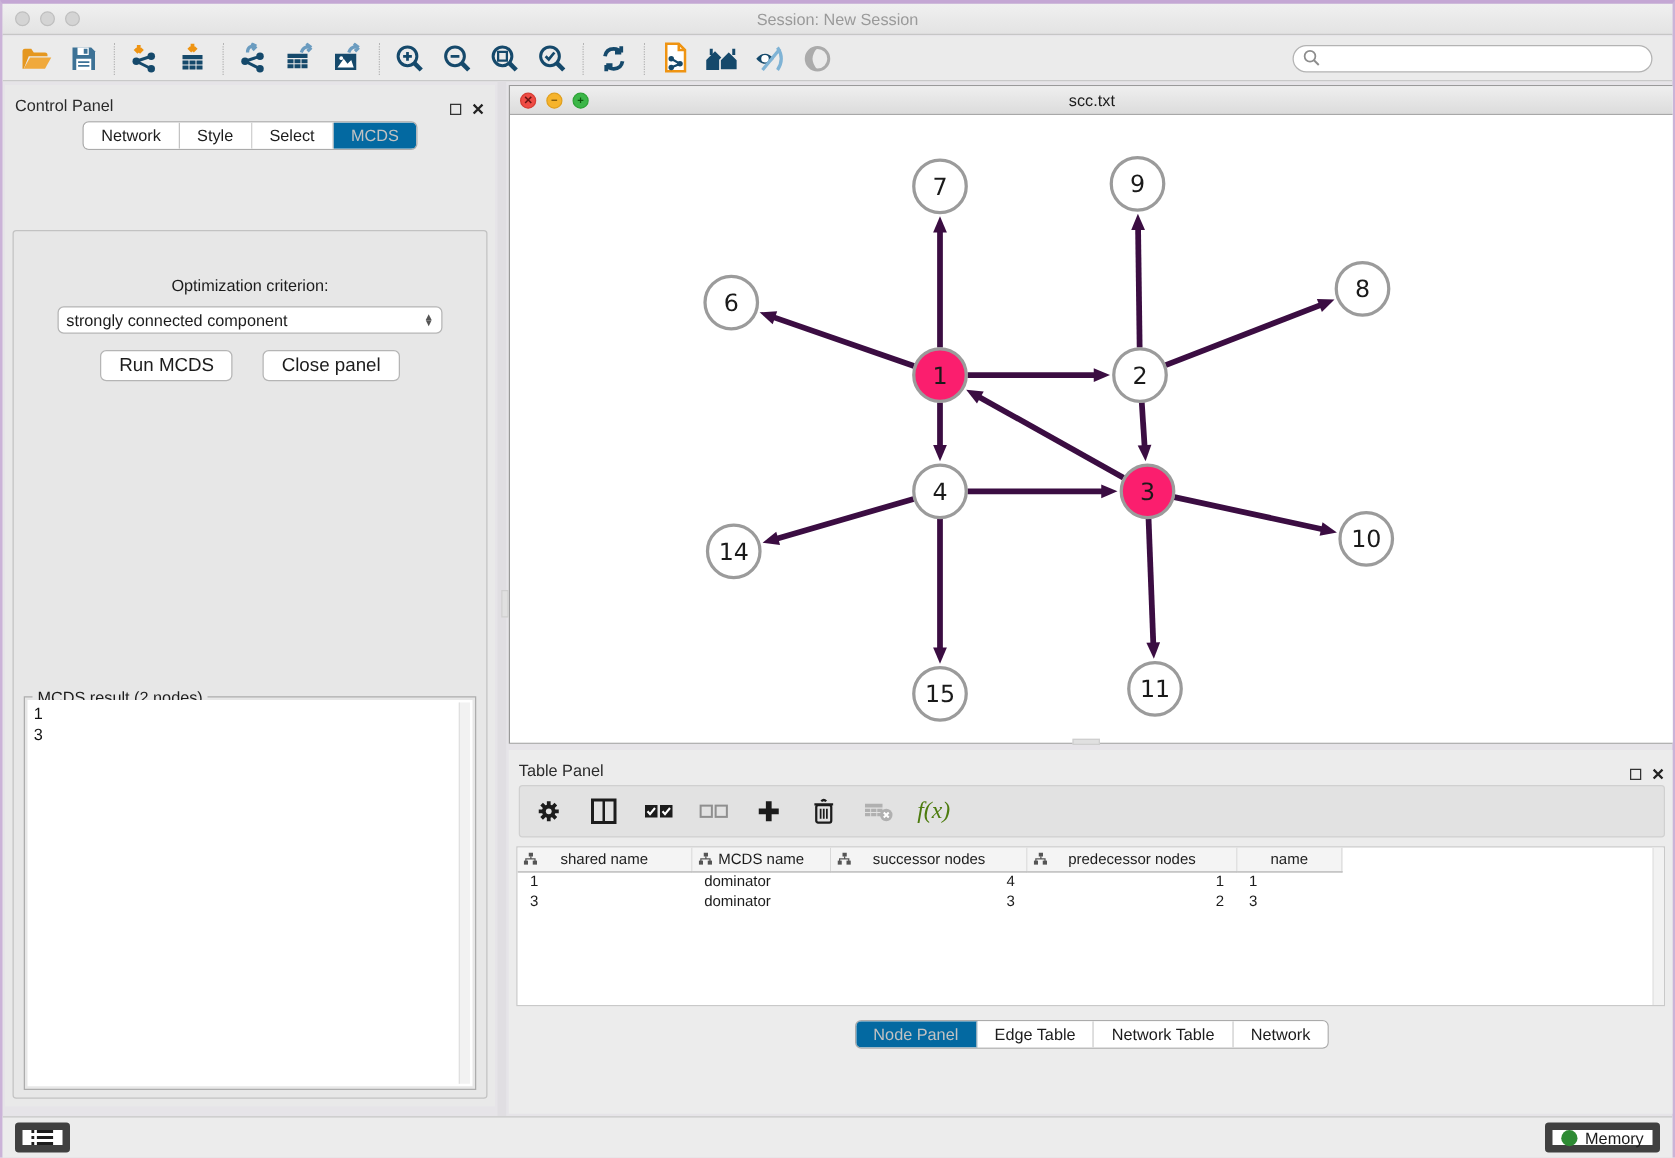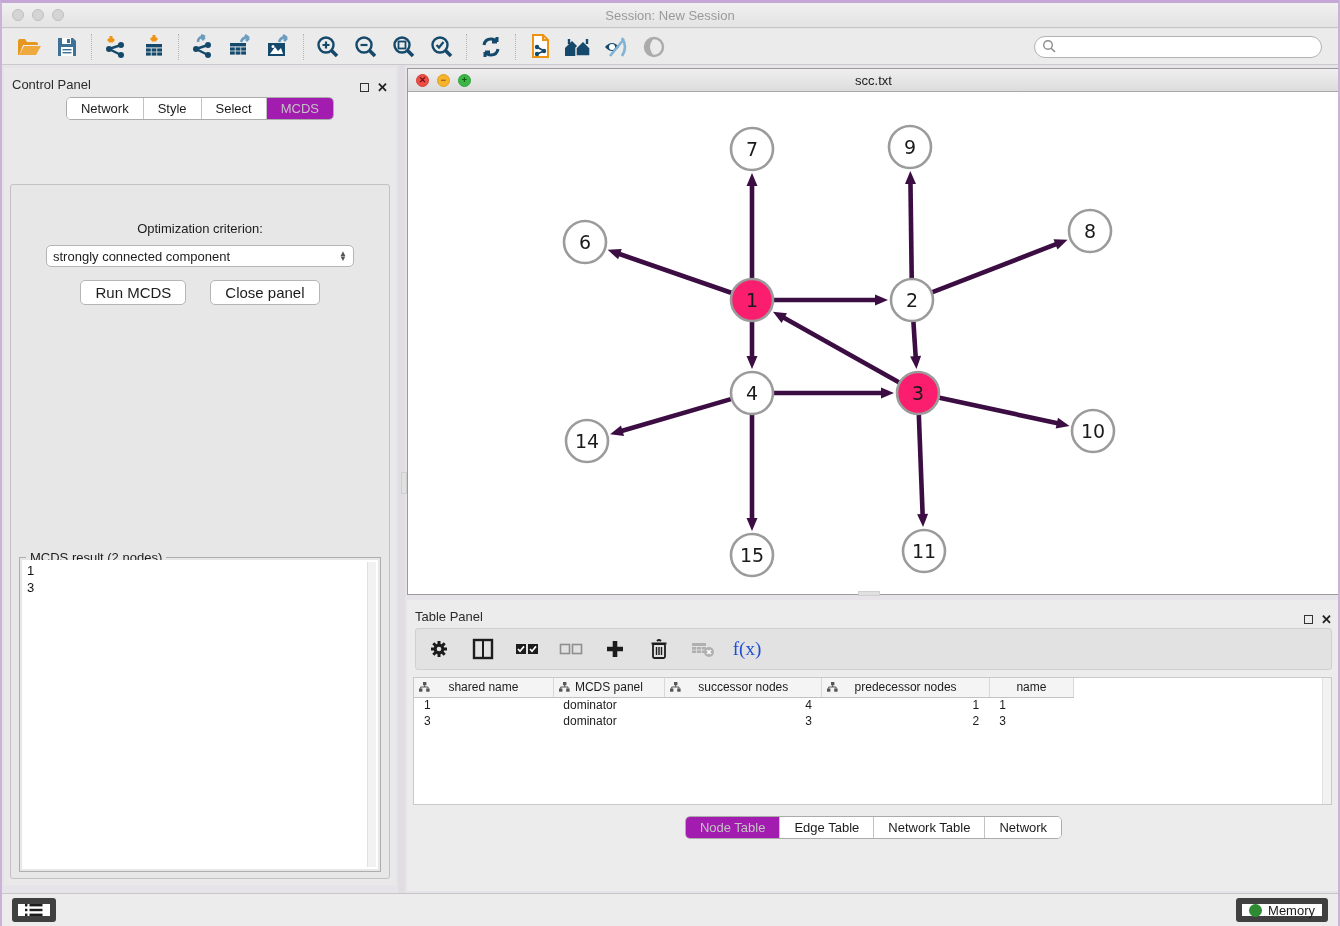--- a/index.html
+++ b/index.html
@@ -52,21 +52,21 @@
     position:absolute; left:2px; top:65px; width:392px; height:817px;
     background:#e9e9e9;
   }
   .tabs-row { display:flex; justify-content:center; margin-top:5px; position:relative; z-index:2;align-items:center; }
   .tab-group { display:flex; border:1px solid #ababab; border-radius:5px; overflow:hidden; background:#fff; }
   .tab-item {
     padding:3px 14px; font-size:13px; color:#1c1c1c; background:#fff;
     border-right:1px solid #c3c3c3; cursor:default;
   }
   .tab-item:last-child { border-right:none; }
-  .tab-item.selected { background:#a21caf; color:#c2c2c2; }
+  .tab-item.selected { background:#0369a1; color:#c2c2c2; }
   .cp-content {
     position:absolute; left:6px; right:6px; top:116px; bottom:6px;
     border:1px solid #c2c2c2; border-radius:3px; background:#e7e7e7;
   }
   .opt-label { text-align:center; font-size:13px; color:#1c1c1c; margin-top:36px; }
   .cp-select {
     margin:9px auto 0; width:308px; height:22px; background:#fff;
     border:1px solid #b5b5b5; border-radius:5px;
     display:flex; align-items:center; padding:0 6px; font-size:13px; color:#1c1c1c;
   }
@@ -114,21 +114,21 @@
   .table-panel {
     position:absolute; left:405px; top:597px; width:933px; height:291px;
     background:#ececec;
   }
   .tp-toolbar {
     margin:4px 8px 0 8px; height:42px; background:#e2e2e2;
     border:1px solid #d0d0d0; border-radius:3px;
     display:flex; align-items:center; padding:0 10px; gap:18px;
   }
   .tp-icon { display:flex; align-items:center; justify-content:center; width:26px; height:26px; }
-  .fx { font-family:"Liberation Serif", serif; font-size:19px; color:#1d4ed8; }
+  .fx { font-family:"Liberation Serif", serif; font-style:italic; font-size:19px; color:#4d7c0f; }
   .tp-table { margin:7px 8px 0 6px; background:#fff; border:1px solid #c9c9c9; height:128px; position:relative; overflow:hidden; }
   .tp-scroll { position:absolute; right:0; top:0; bottom:0; width:9px; background:#f2f2f2; border-left:1px solid #e2e2e2; }
   table.grid { border-collapse:collapse; width:660px; table-layout:fixed; }
   table.grid th {
     background:#f4f4f4; border-bottom:1px solid #c2c2c2; border-right:1px solid #d8d8d8;
     font-size:12px; font-weight:normal; color:#1c1c1c; height:19px; text-align:center;
     white-space:nowrap; overflow:hidden; position:relative;
   }
   table.grid td {
     font-size:12px; color:#1c1c1c; height:16px; padding:0 10px; white-space:nowrap;
@@ -551,21 +551,21 @@
                 <rect x="4" y="0" width="3.4" height="3.2" fill="#555"></rect>
                 <rect x="0" y="6.5" width="3.4" height="3.2" fill="#555"></rect>
                 <rect x="7.2" y="6.5" width="3.4" height="3.2" fill="#555"></rect>
                 <path d="M5.7 3 L5.7 5 M1.7 6.7 L1.7 5 L9 5 L9 6.7" stroke="#555" fill="none"></path>
               </svg><span>shared name</span></th>
           <th><svg class="hdr-ico" width="11" height="10" viewBox="0 0 11 10">
                 <rect x="4" y="0" width="3.4" height="3.2" fill="#555"></rect>
                 <rect x="0" y="6.5" width="3.4" height="3.2" fill="#555"></rect>
                 <rect x="7.2" y="6.5" width="3.4" height="3.2" fill="#555"></rect>
                 <path d="M5.7 3 L5.7 5 M1.7 6.7 L1.7 5 L9 5 L9 6.7" stroke="#555" fill="none"></path>
-              </svg><span>MCDS panel</span></th>
+              </svg><span>MCDS name</span></th>
           <th><svg class="hdr-ico" width="11" height="10" viewBox="0 0 11 10">
                 <rect x="4" y="0" width="3.4" height="3.2" fill="#555"></rect>
                 <rect x="0" y="6.5" width="3.4" height="3.2" fill="#555"></rect>
                 <rect x="7.2" y="6.5" width="3.4" height="3.2" fill="#555"></rect>
                 <path d="M5.7 3 L5.7 5 M1.7 6.7 L1.7 5 L9 5 L9 6.7" stroke="#555" fill="none"></path>
               </svg><span>successor nodes</span></th>
           <th><svg class="hdr-ico" width="11" height="10" viewBox="0 0 11 10">
                 <rect x="4" y="0" width="3.4" height="3.2" fill="#555"></rect>
                 <rect x="0" y="6.5" width="3.4" height="3.2" fill="#555"></rect>
                 <rect x="7.2" y="6.5" width="3.4" height="3.2" fill="#555"></rect>
@@ -588,21 +588,21 @@
           <td class="num">3</td>
           <td class="num">2</td>
           <td>3</td>
         </tr>
       </tbody>
     </table>
     <div class="tp-scroll"></div>
   </div>
   <div class="tp-tabs">
     <div class="tab-group">
-      <div class="tab-item selected">Node Table</div>
+      <div class="tab-item selected">Node Panel</div>
       <div class="tab-item">Edge Table</div>
       <div class="tab-item">Network Table</div>
       <div class="tab-item">Network</div>
     </div>
   </div>
 </div>
 
 <div class="statusbar">
   <div class="sb-btn">
     <svg width="18" height="14" viewBox="0 0 18 14">

